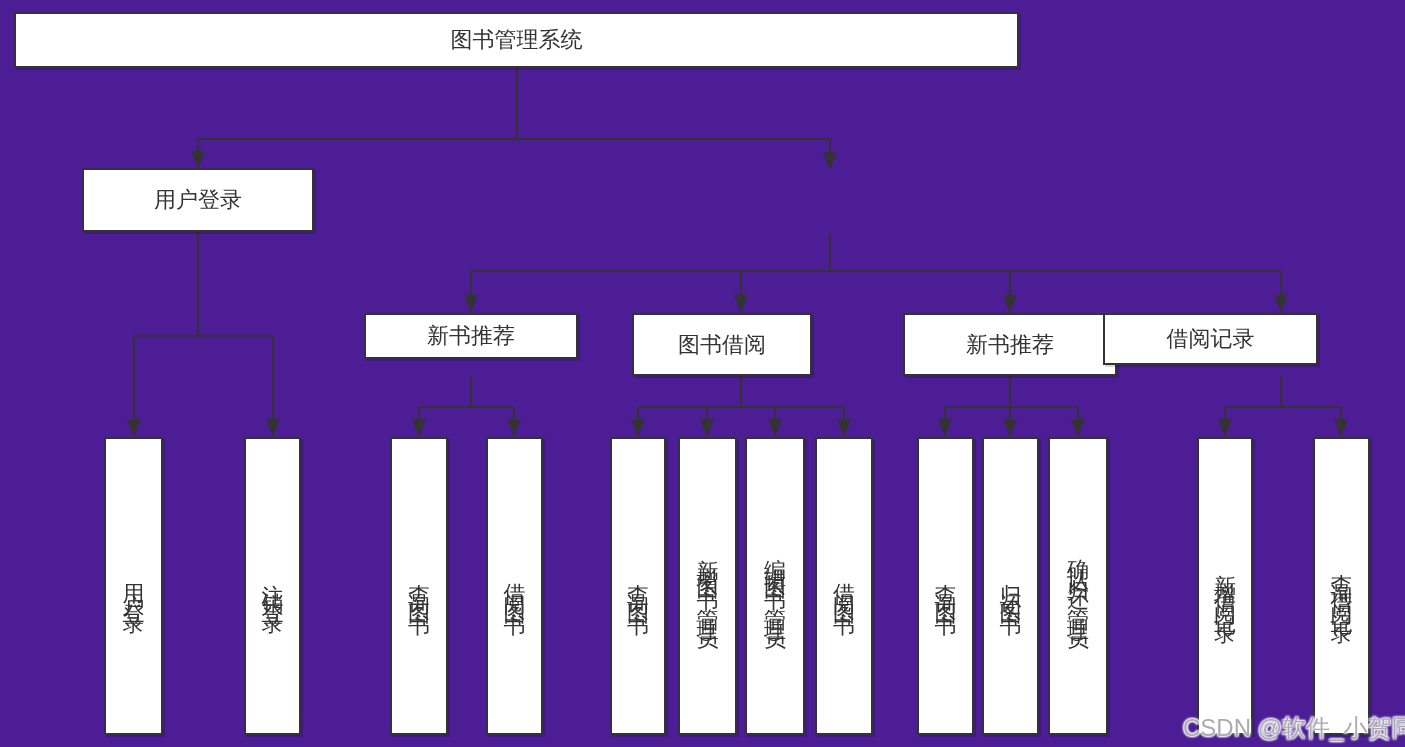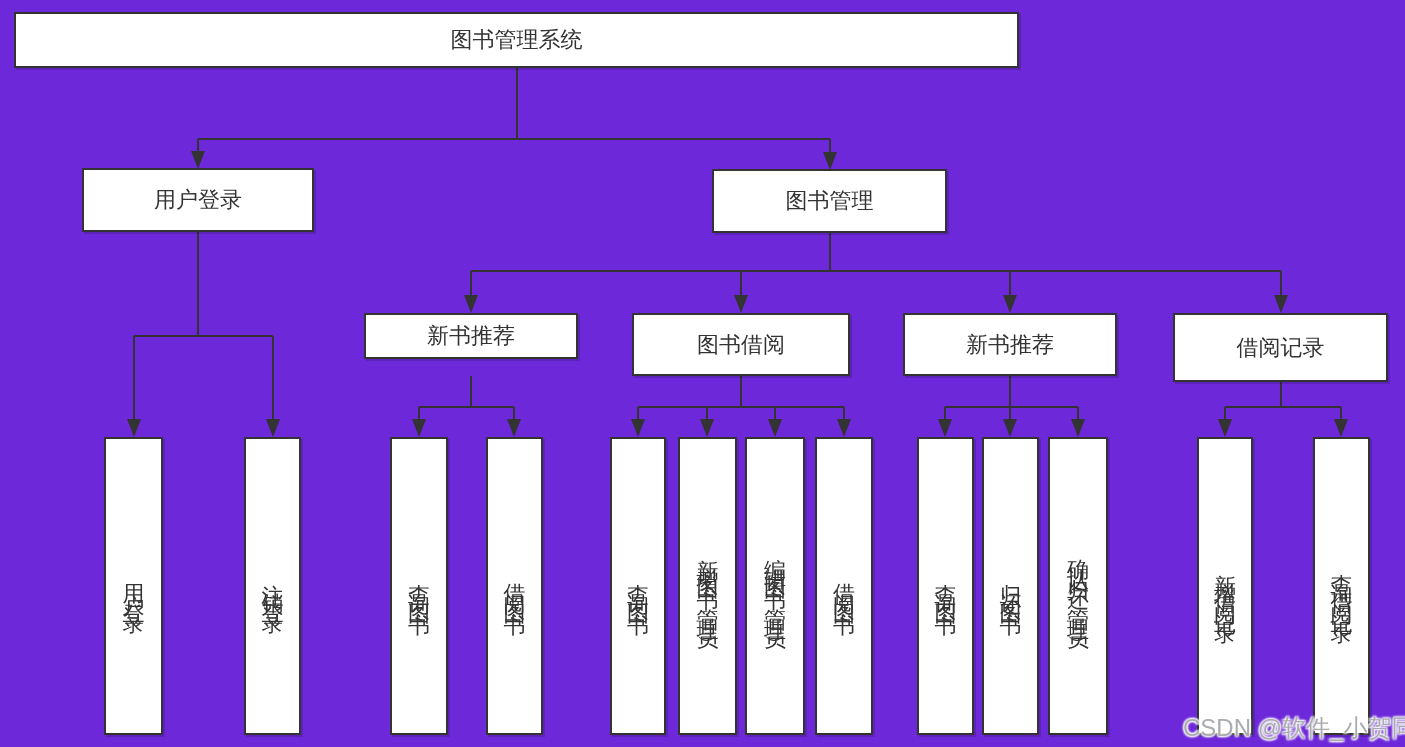--- a/index.html
+++ b/index.html
@@ -1,17 +1,17 @@
 <!DOCTYPE html>
 <html><head>
 <meta charset="utf-8">
 <style>
   html,body{margin:0;padding:0;background:#ffffff;}
   .canvas{
-    position:relative;width:1405px;height:747px;background:#6d28d9;
+    position:relative;width:1405px;height:747px;background:#4c1d95;
     font-family:"Liberation Sans",sans-serif;color:#333333;overflow:hidden;
   }
   .wires{position:absolute;left:0;top:0;width:1405px;height:747px;}
   .node{
     position:absolute;box-sizing:border-box;background:#ffffff;
     border:2px solid #333333;display:flex;align-items:center;justify-content:center;
     box-shadow:2px 2px 0 rgba(0,0,0,0.14);font-size:22px;white-space:nowrap;
   }
   .leaf span{
     writing-mode:vertical-rl;text-orientation:mixed;
@@ -73,34 +73,31 @@
     </g>
   </svg>
 
   <div class="node" style="left:14px;top:12px;width:1005px;height:56px">
     <span>图书管理系统</span>
   </div>
 
   <div class="node" style="left:82px;top:168px;width:232px;height:64px">
     <span>用户登录</span>
   </div>
-  <div class="node" style="left:712px;top:169px;width:235px;height:64px">
-    <span>图书管理</span>
-  </div>
 
   <div class="node" style="left:364px;top:313px;width:214px;height:46px">
     <span>新书推荐</span>
   </div>
-  <div class="node" style="left:632px;top:313px;width:218px;height:63px">
+  <div class="node" style="left:632px;top:313px;width:180px;height:63px">
     <span>图书借阅</span>
   </div>
   <div class="node" style="left:903px;top:313px;width:214px;height:63px">
     <span>新书推荐</span>
   </div>
-  <div class="node" style="left:1173px;top:313px;width:215px;height:69px">
+  <div class="node" style="left:1103px;top:313px;width:215px;height:52px">
     <span>借阅记录</span>
   </div>
 
   <div class="node leaf" style="left:104px;top:437px;width:59px;height:298px">
     <span>用户登录</span>
   </div>
   <div class="node leaf" style="left:244px;top:437px;width:57px;height:298px">
     <span>注销登录</span>
   </div>
 

